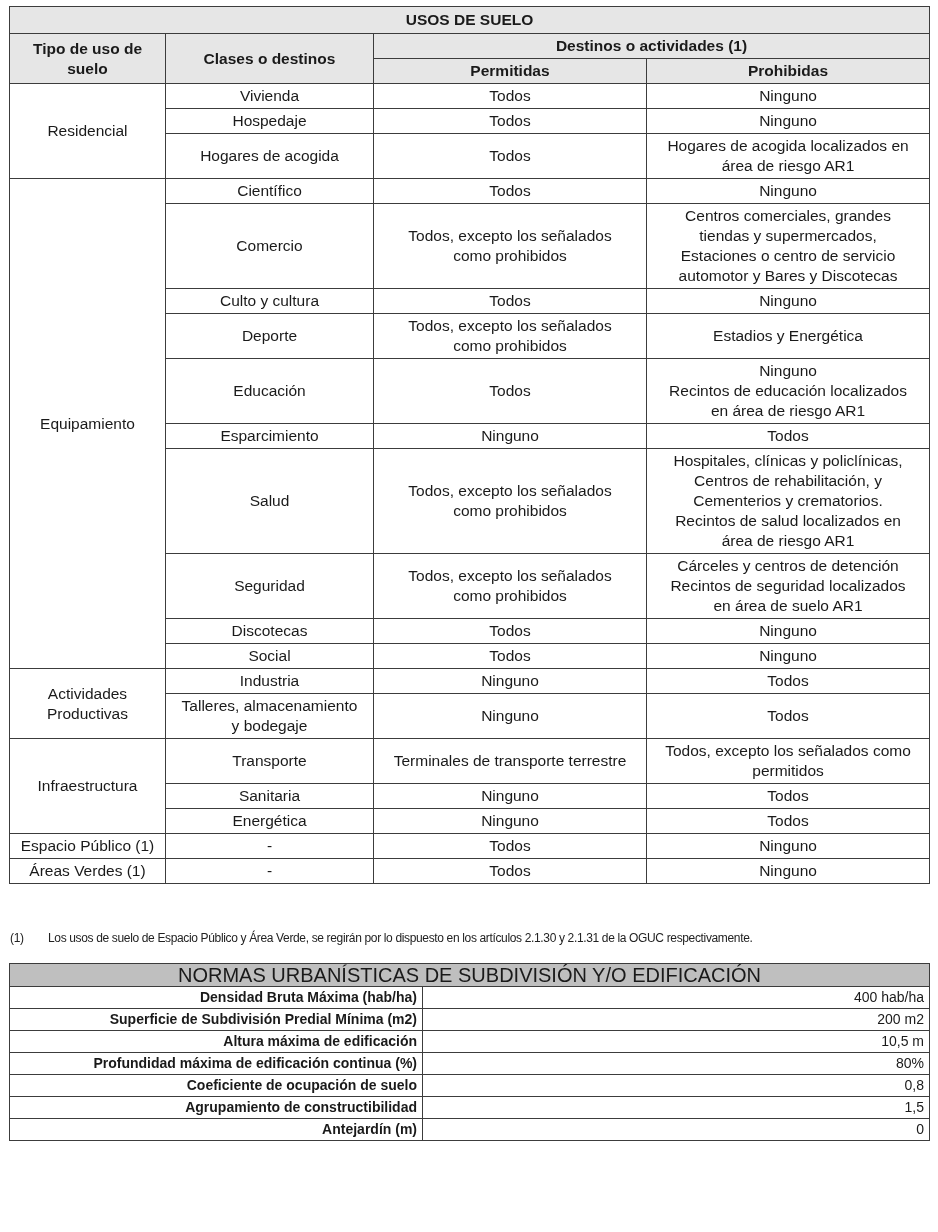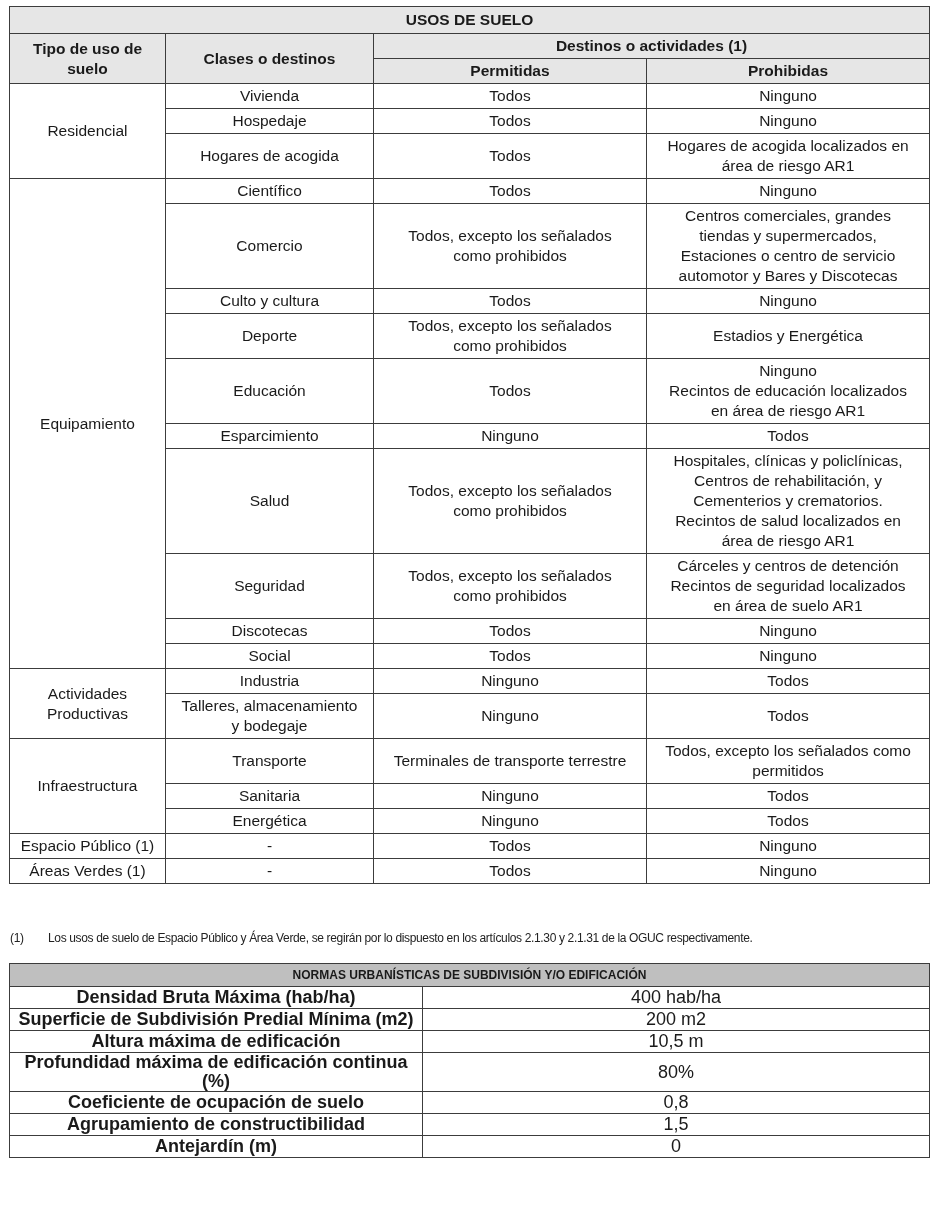--- a/index.html
+++ b/index.html
@@ -12,22 +12,22 @@
   #usos { position: absolute; left: 9px; top: 6px; width: 920px; }
   #usos th { background: #e6e6e6; font-weight: bold; }
   #usos .title th { height: 26px; }
   #usos .h1 th { height: 24px; }
   #usos .h2 th { height: 24px; }
   #usos td { height: 24px; }
   .pre { white-space: pre-line; }
   #footnote { position: absolute; left: 10px; top: 915px; font-size: 12px; color: #222; white-space: nowrap; letter-spacing: -0.35px; margin-top: 16px; }
   #footnote .num { display: inline-block; width: 38px; }
   #normas { position: absolute; left: 9px; top: 963px; width: 920px; }
-  #normas th { background: #bfbfbf; font-weight: bold; height: 22px; font-size: 12px; }
-  #normas td { text-align: center; height: 21px; padding: 0 5px; font-size: 18px; line-height: 19px; }
+  #normas th { background: #bfbfbf; font-weight: normal; height: 22px; font-size: 20px; }
+  #normas td { text-align: right; height: 21px; padding: 0 5px; font-size: 14px; line-height: 19px; }
   #normas td.lbl { font-weight: bold; }
 </style>
 </head>
 <body>
 
 <table id="usos">
   <colgroup>
     <col style="width:156px">
       <col style="width:208px">
       <col style="width:273px">

